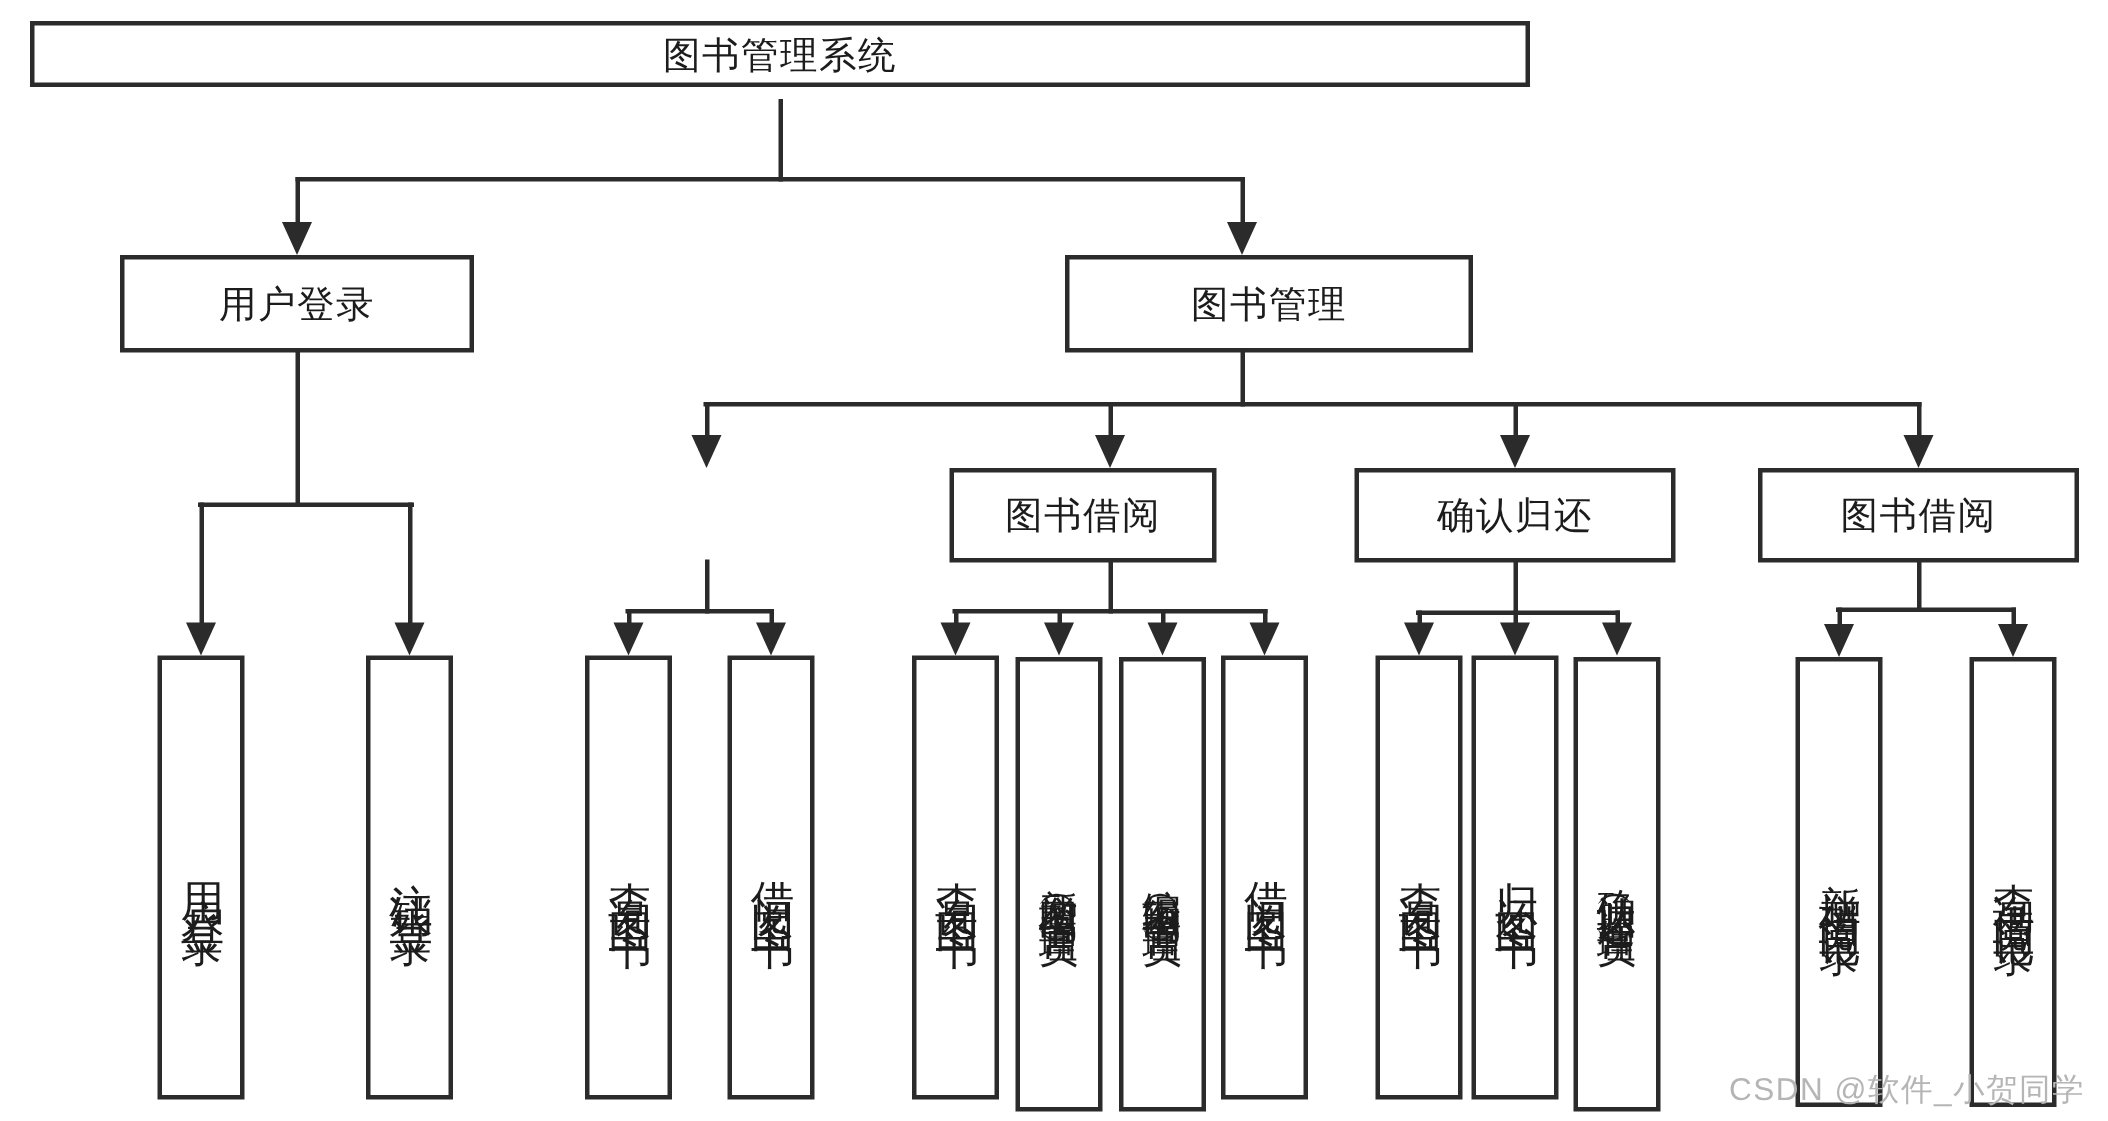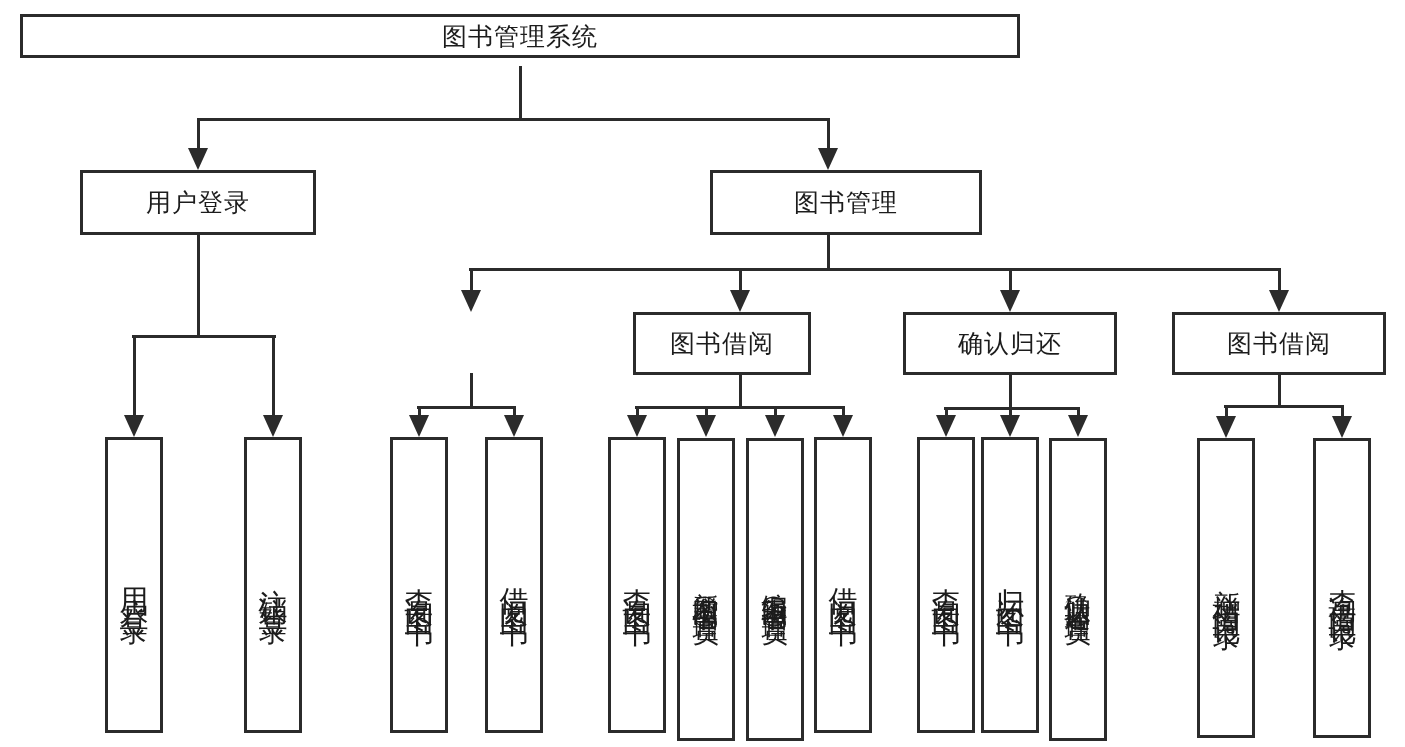--- a/index.html
+++ b/index.html
@@ -157,14 +157,15 @@
   <div class="vline" style="left:1077px;top:407px;height:10px;"></div>
   <div class="arrow" style="left:1068px;top:415px;"></div>
 
   <div class="vline" style="left:1278px;top:373px;height:35px;"></div>
   <div class="hline" style="left:1224px;top:405px;width:120px;"></div>
   <div class="vline" style="left:1225px;top:405px;height:13px;"></div>
   <div class="arrow" style="left:1216px;top:416px;"></div>
   <div class="vline" style="left:1341px;top:405px;height:13px;"></div>
   <div class="arrow" style="left:1332px;top:416px;"></div>
 
+  <div class="watermark">CSDN @软件_小贺同学</div>
 
 </div>
 
 </body></html>

